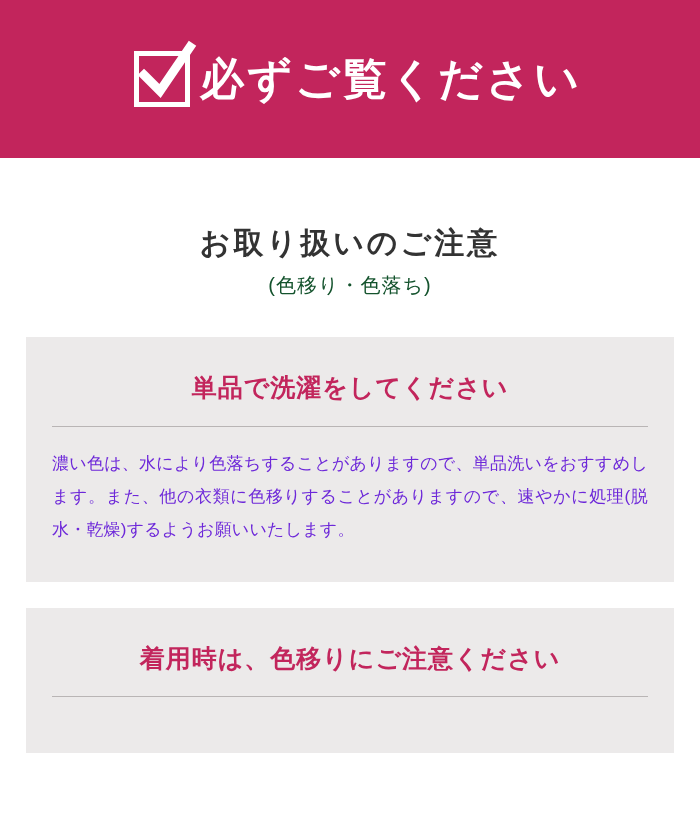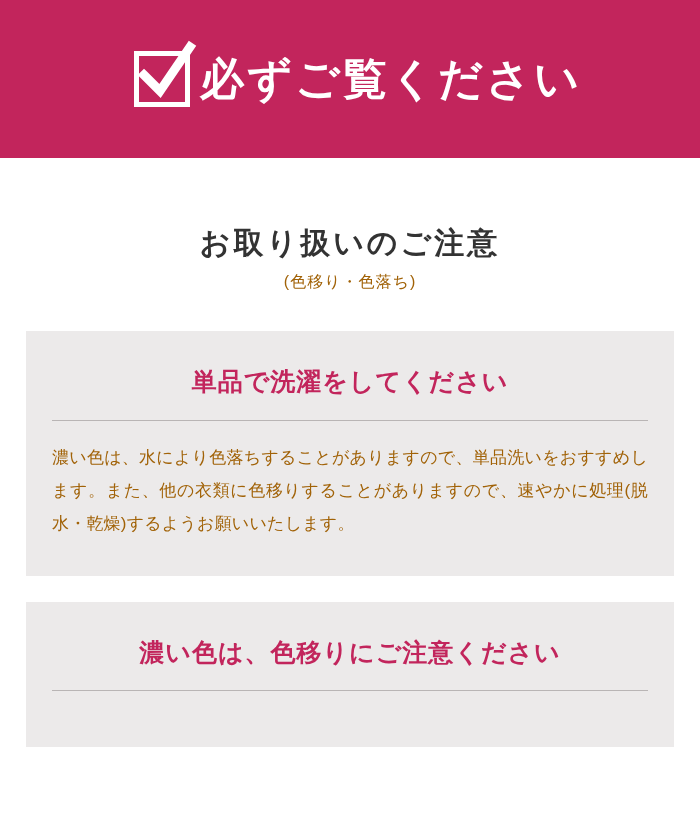--- a/index.html
+++ b/index.html
@@ -72,22 +72,22 @@
   }
   .section-title {
     font-size: 30px;
     font-weight: bold;
     color: #333333;
     letter-spacing: 3px;
     line-height: 1.3;
   }
   .section-subtitle {
     margin-top: 10px;
-    font-size: 16px;
-    color: #a16207;
+    font-size: 20px;
+    color: #14532d;
     letter-spacing: 1px;
   }
 
   
   .blocks {
     margin-top: 34px;
     padding: 4px 26px;
     box-sizing: border-box;
   }
   .block {
@@ -107,21 +107,21 @@
   }
   .divider {
     height: 1px;
     background: #b9b5b5;
     width: 100%;
     margin: 0 0 20px 0;
   }
   .block-body {
     font-size: 17px;
     line-height: 1.95;
-    color: #a16207;
+    color: #6d28d9;
     letter-spacing: 0.2px;
     text-align: justify;
   }
 </style>
 </head>
 <body>
 
 <div class="page">
 
   <div class="header-band">
@@ -143,19 +143,19 @@
 
   <div class="blocks">
 
     <div class="block">
       <div class="block-title">単品で洗濯をしてください</div>
       <div class="divider"></div>
       <div class="block-body">濃い色は、水により色落ちすることがありますので、単品洗いをおすすめします。また、他の衣類に色移りすることがありますので、速やかに処理(脱水・乾燥)するようお願いいたします。</div>
     </div>
 
     <div class="block">
-      <div class="block-title">濃い色は、色移りにご注意ください</div>
+      <div class="block-title">着用時は、色移りにご注意ください</div>
       <div class="divider"></div>
     </div>
 
   </div>
 
 </div>
 
 </body></html>

